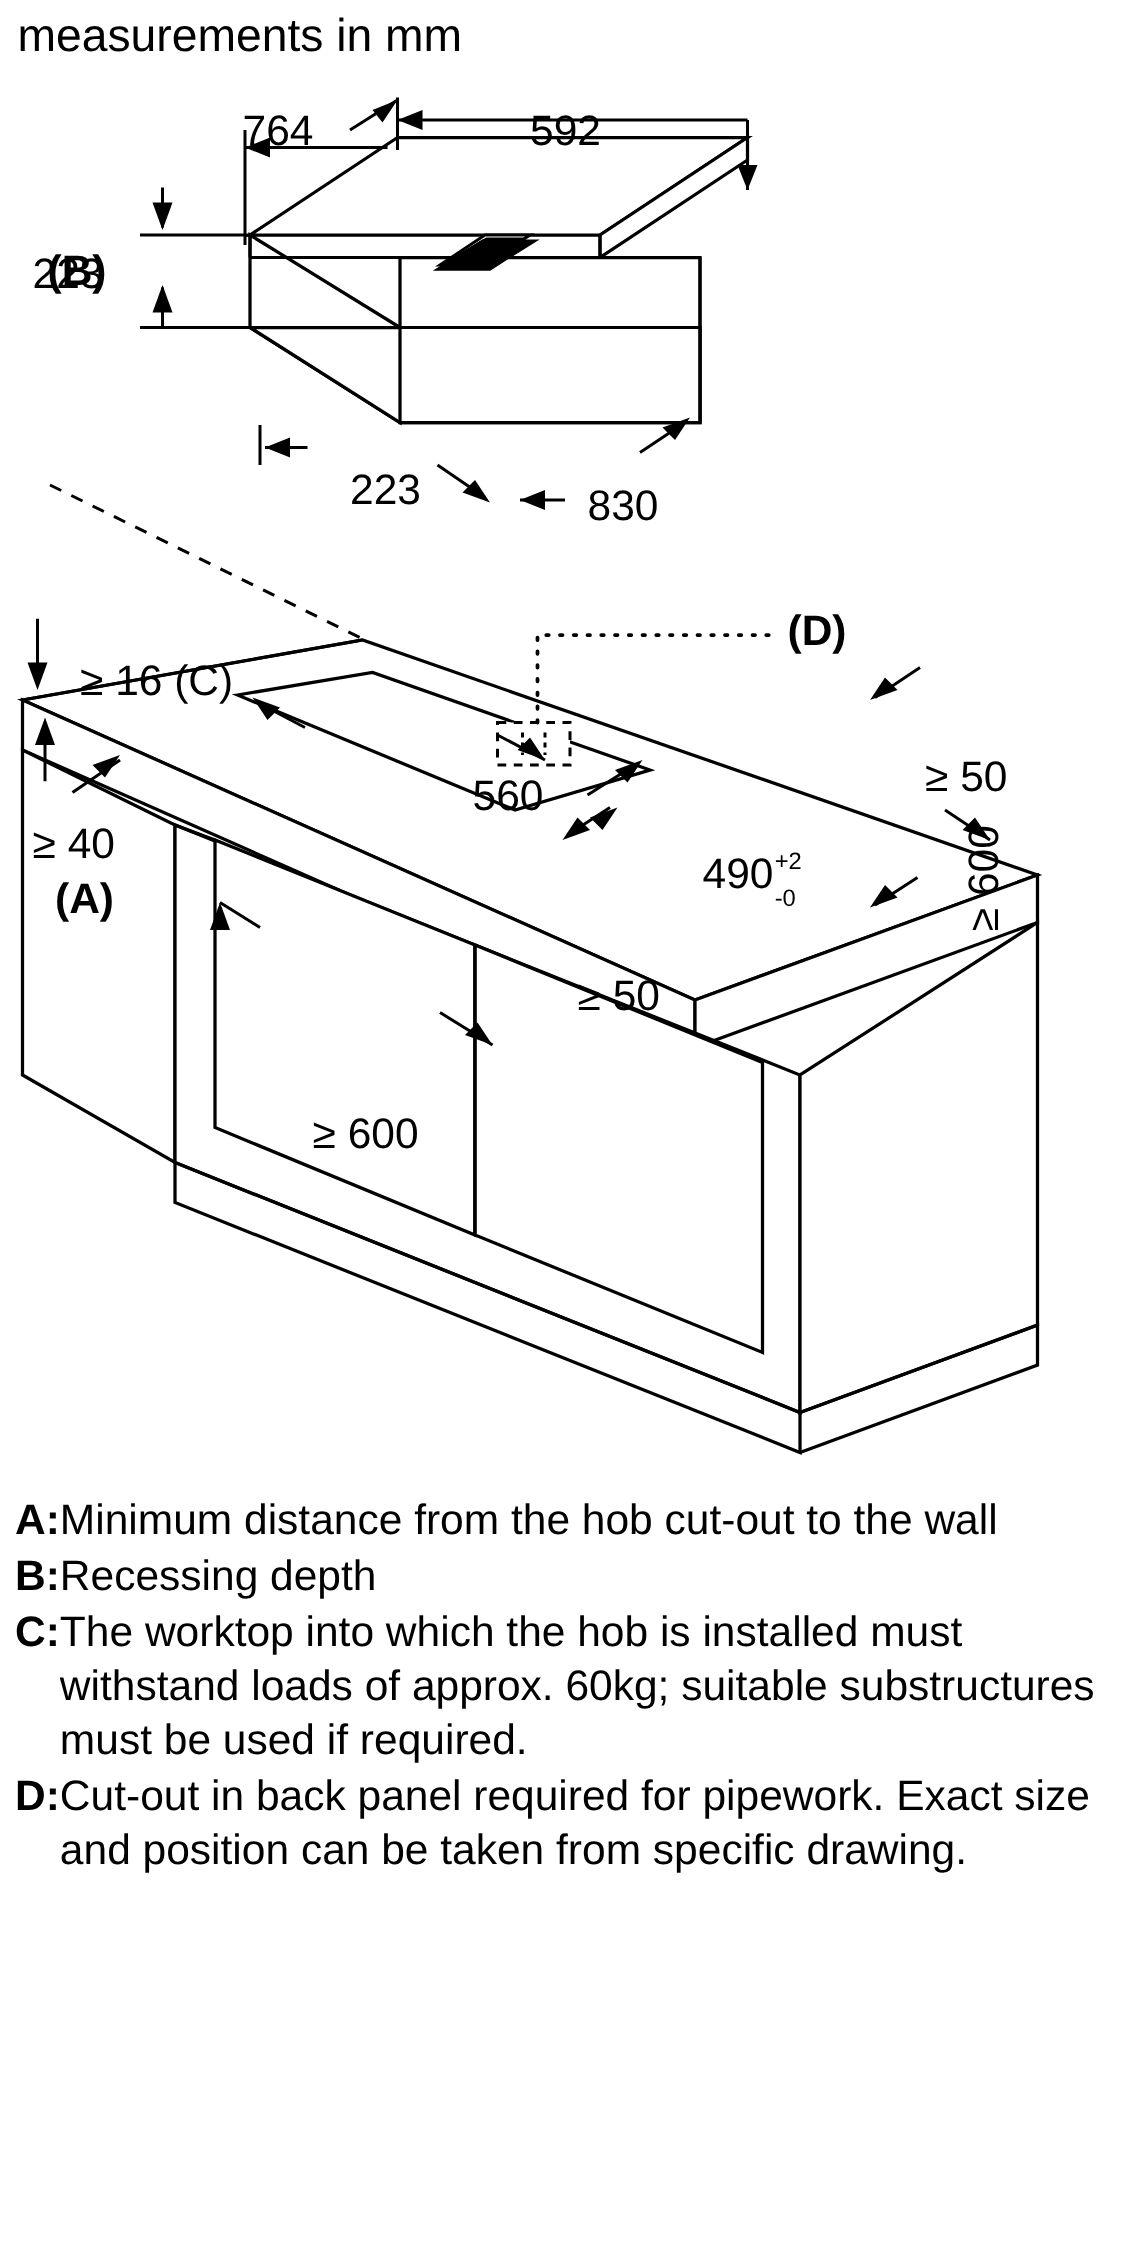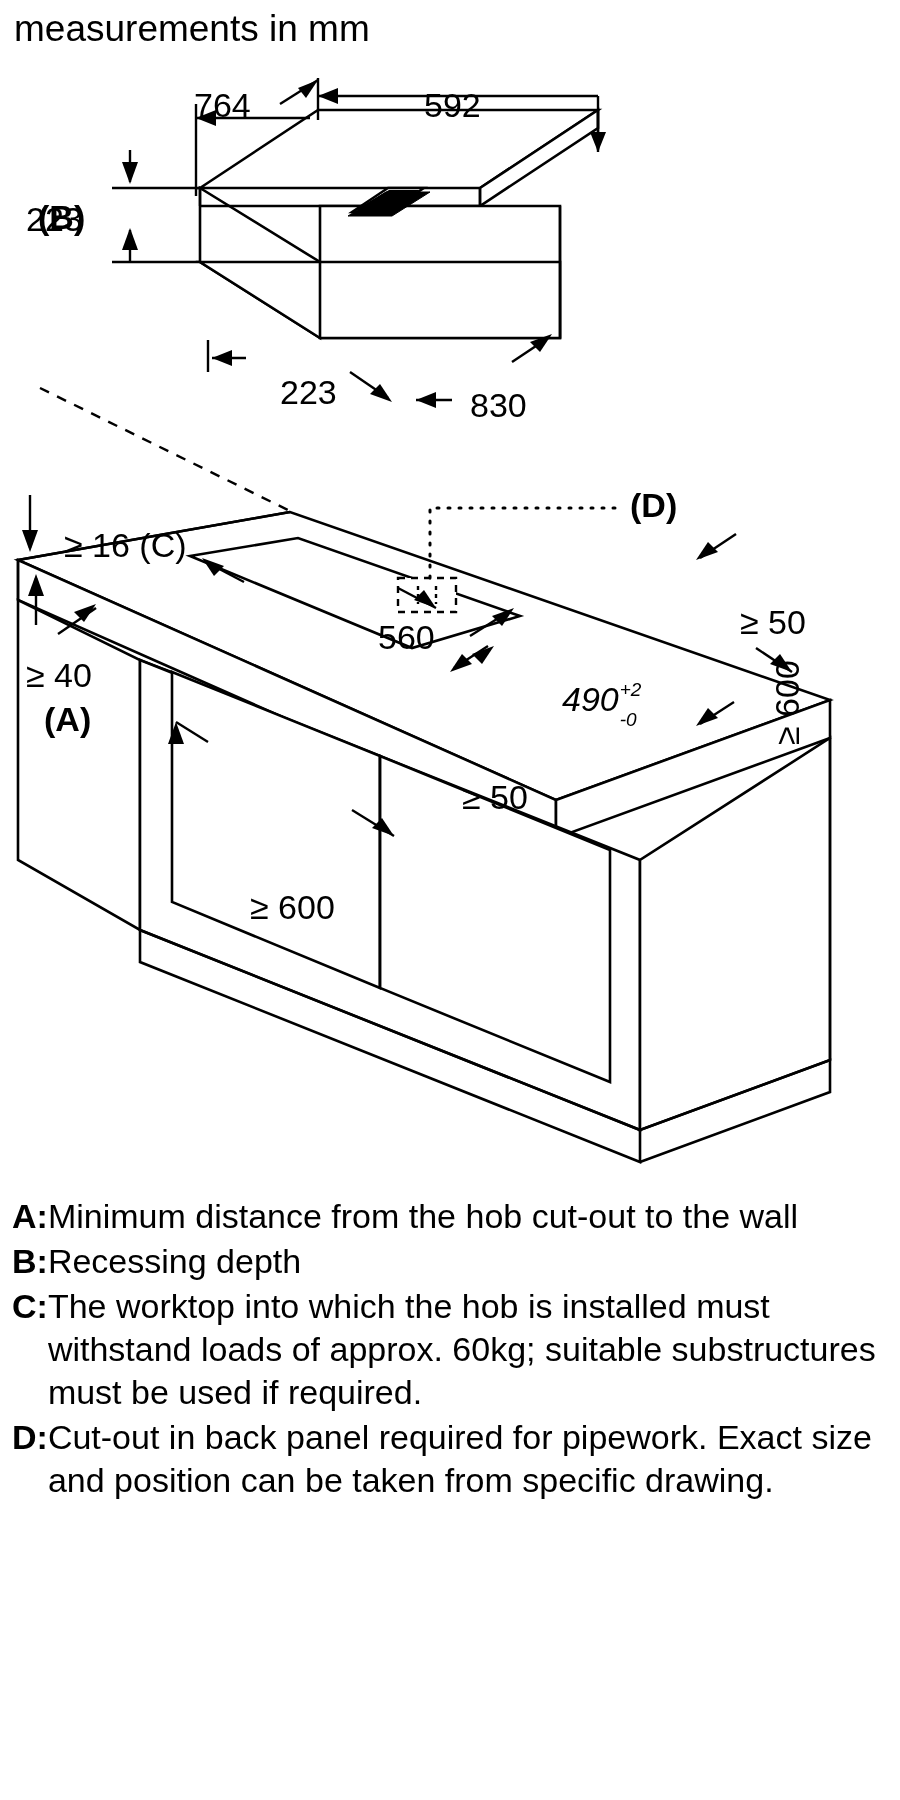--- a/index.html
+++ b/index.html
@@ -175,21 +175,21 @@
   <div class="lbl dim" style="left:26px;top:158px;margin-top:44px;">223</div>
   <div class="lbl dimbold" style="left:38px;top:200px;">(B)</div>
   <div class="lbl dim" style="left:280px;top:375px;">223</div>
   <div class="lbl dim" style="left:470px;top:388px;">830</div>
 
   <div class="lbl dim" style="left:64px;top:512px;margin-top:16px;">≥ 16 (C)</div>
   <div class="lbl dim" style="left:26px;top:658px;">≥ 40</div>
   <div class="lbl dimbold" style="left:44px;top:702px;">(A)</div>
   <div class="lbl dim" style="left:378px;top:620px;">560</div>
 
-  <div style="position:absolute;left:562px;top:680px;font-style:italic;">
+  <div style="position:absolute;left:562px;top:680px;">
     <span class="dim">490</span><span style="display:inline-block;vertical-align:top;line-height:1;margin-left:1px;"><span class="sup" style="display:block;">+2</span><span class="sup" style="display:block;margin-top:11px;">-0</span></span>
   </div>
 
   <div class="lbl dim" style="left:740px;top:605px;">≥ 50</div>
   <div class="lbl dim" style="left:462px;top:780px;">≥ 50</div>
   <div class="lbl dim" style="left:770px;top:745px;transform:rotate(-90deg);transform-origin:left top;">≥ 600</div>
   <div class="lbl dim" style="left:250px;top:890px;">≥ 600</div>
   <div class="lbl dimbold" style="left:630px;top:488px;">(D)</div>
 
   <div class="notes">

